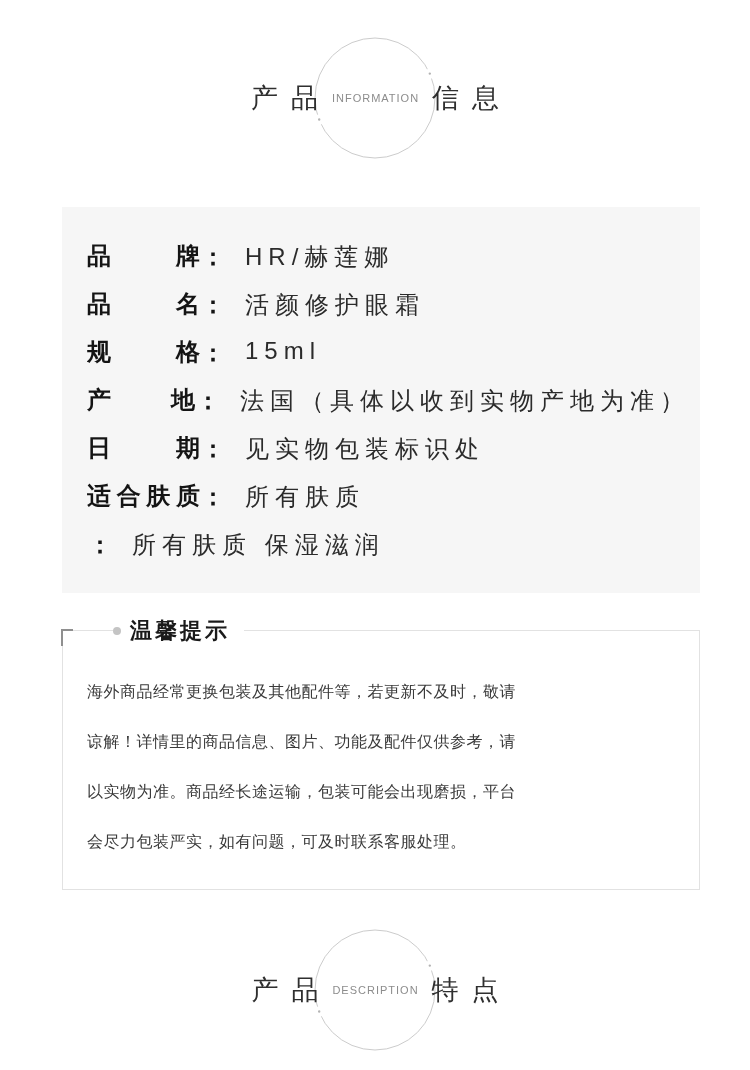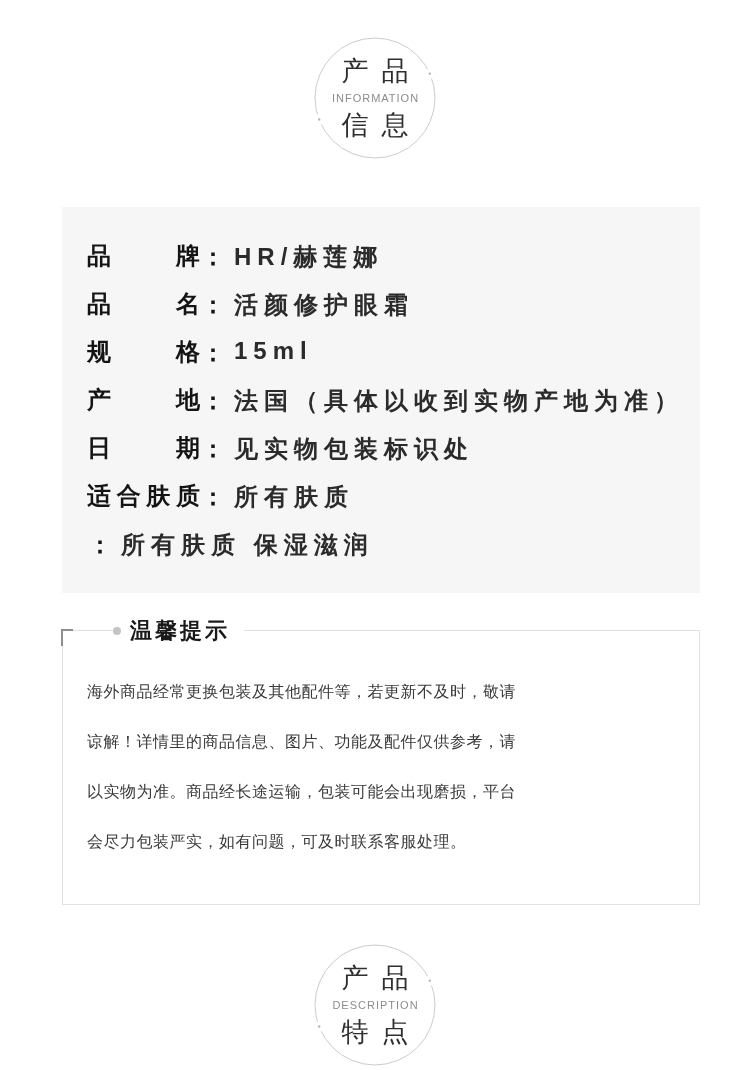--- a/index.html
+++ b/index.html
@@ -18,21 +18,21 @@
     position: relative;
     width: 132px;
     height: 132px;
     margin: 32px auto 0;
   }
   .badge svg { position: absolute; inset: 0; }
   .badge-text {
     position: absolute;
     inset: 0;
     display: flex;
-    flex-direction: column;
+    flex-direction: row;
     align-items: center;
     justify-content: center;
   }
   .badge-cn {
     font-size: 27px;
     line-height: 1.05;
     color: #2f2f2f;
     font-weight: 500;
     letter-spacing: 13px;
     padding-left: 13px;
@@ -76,31 +76,30 @@
   .row-colon {
     font-size: 24px;
     font-weight: bold;
     color: #141414;
     margin-left: 1px;
   }
   .row-value {
     font-size: 24px;
     color: #2b2b2b;
     letter-spacing: 6px;
-    margin-left: 9px;
-    font-weight: bold;
+    margin-left: 20px;
   }
 
   
   .tips-box {
     position: relative;
     margin: 37px 50px 0 62px;
     border: 1px solid #e2e2e2;
     background: #ffffff;
-    padding: 36px 26px 37px 24px;
+    padding: 36px 26px 22px 24px;
   }
   .tips-corner {
     position: absolute;
     top: -2px;
     left: -2px;
     width: 12px;
     height: 17px;
     border-top: 2px solid #8f8f8f;
     border-left: 2px solid #8f8f8f;
   }

